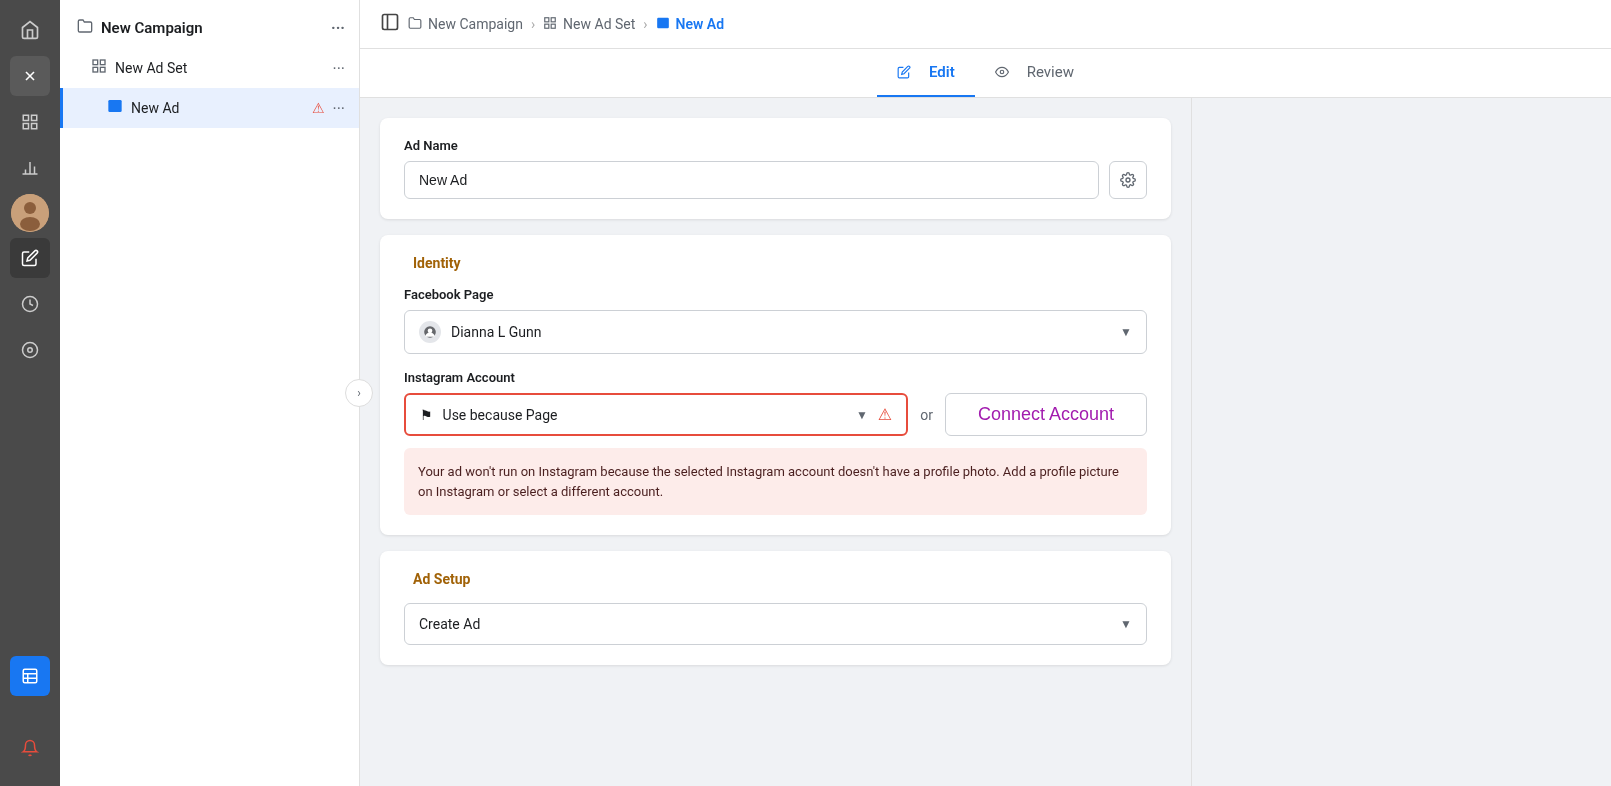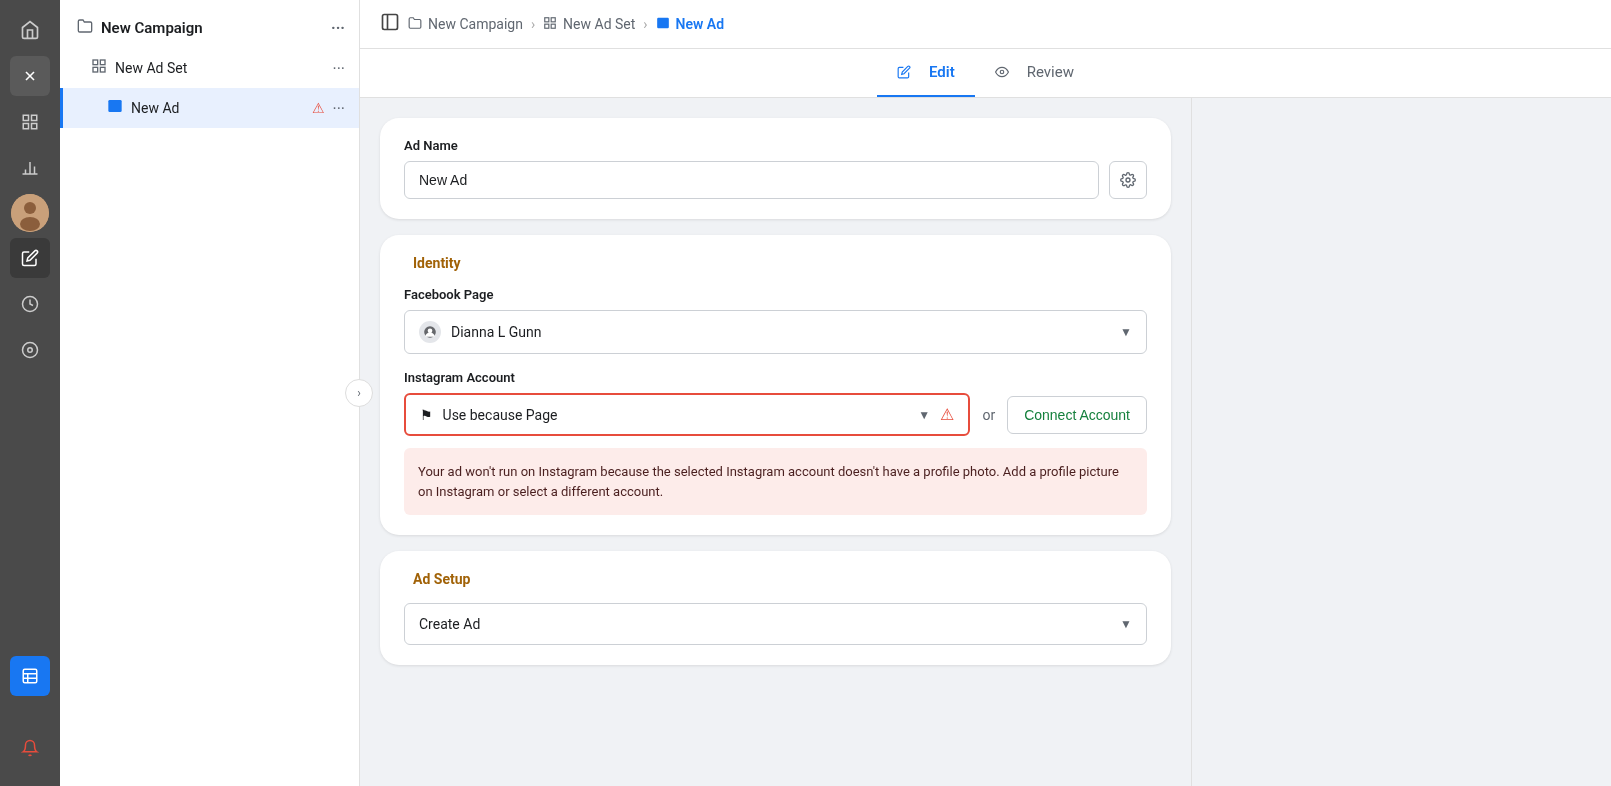--- a/index.html
+++ b/index.html
@@ -130,21 +130,21 @@
     
     .form-area {
       flex: 1;
       overflow-y: auto;
       padding: 20px;
       background: #f0f2f5;
     }
 
     .form-card {
       background: white;
-      border-radius: 19px;
+      border-radius: 8px;
       padding: 20px 24px;
       margin-bottom: 16px;
       box-shadow: 0 1px 3px rgba(0,0,0,0.1);
     }
 
     .form-section-title {
       font-size: 14px;
       font-weight: 700;
       color: #a16207;
       margin-bottom: 16px;
@@ -211,23 +211,23 @@
       border: 2px solid #e74c3c;
       flex: 1;
     }
     .warning-triangle { color: #e74c3c; font-size: 16px; }
     .or-text { color: #606770; font-size: 14px; flex-shrink: 0; }
 
     .connect-btn {
       border: 1px solid #ccd0d5;
       border-radius: 6px;
       background: white;
-      padding: 10px 16px;
-      font-size: 14px;
-      color: #15803d;
+      padding: 10px 32px;
+      font-size: 18px;
+      color: #a21caf;
       cursor: pointer;
       white-space: nowrap;
     }
 
     .warning-box {
       background: #fdecea;
       border-radius: 6px;
       padding: 14px;
       margin-top: 12px;
       font-size: 13px;

